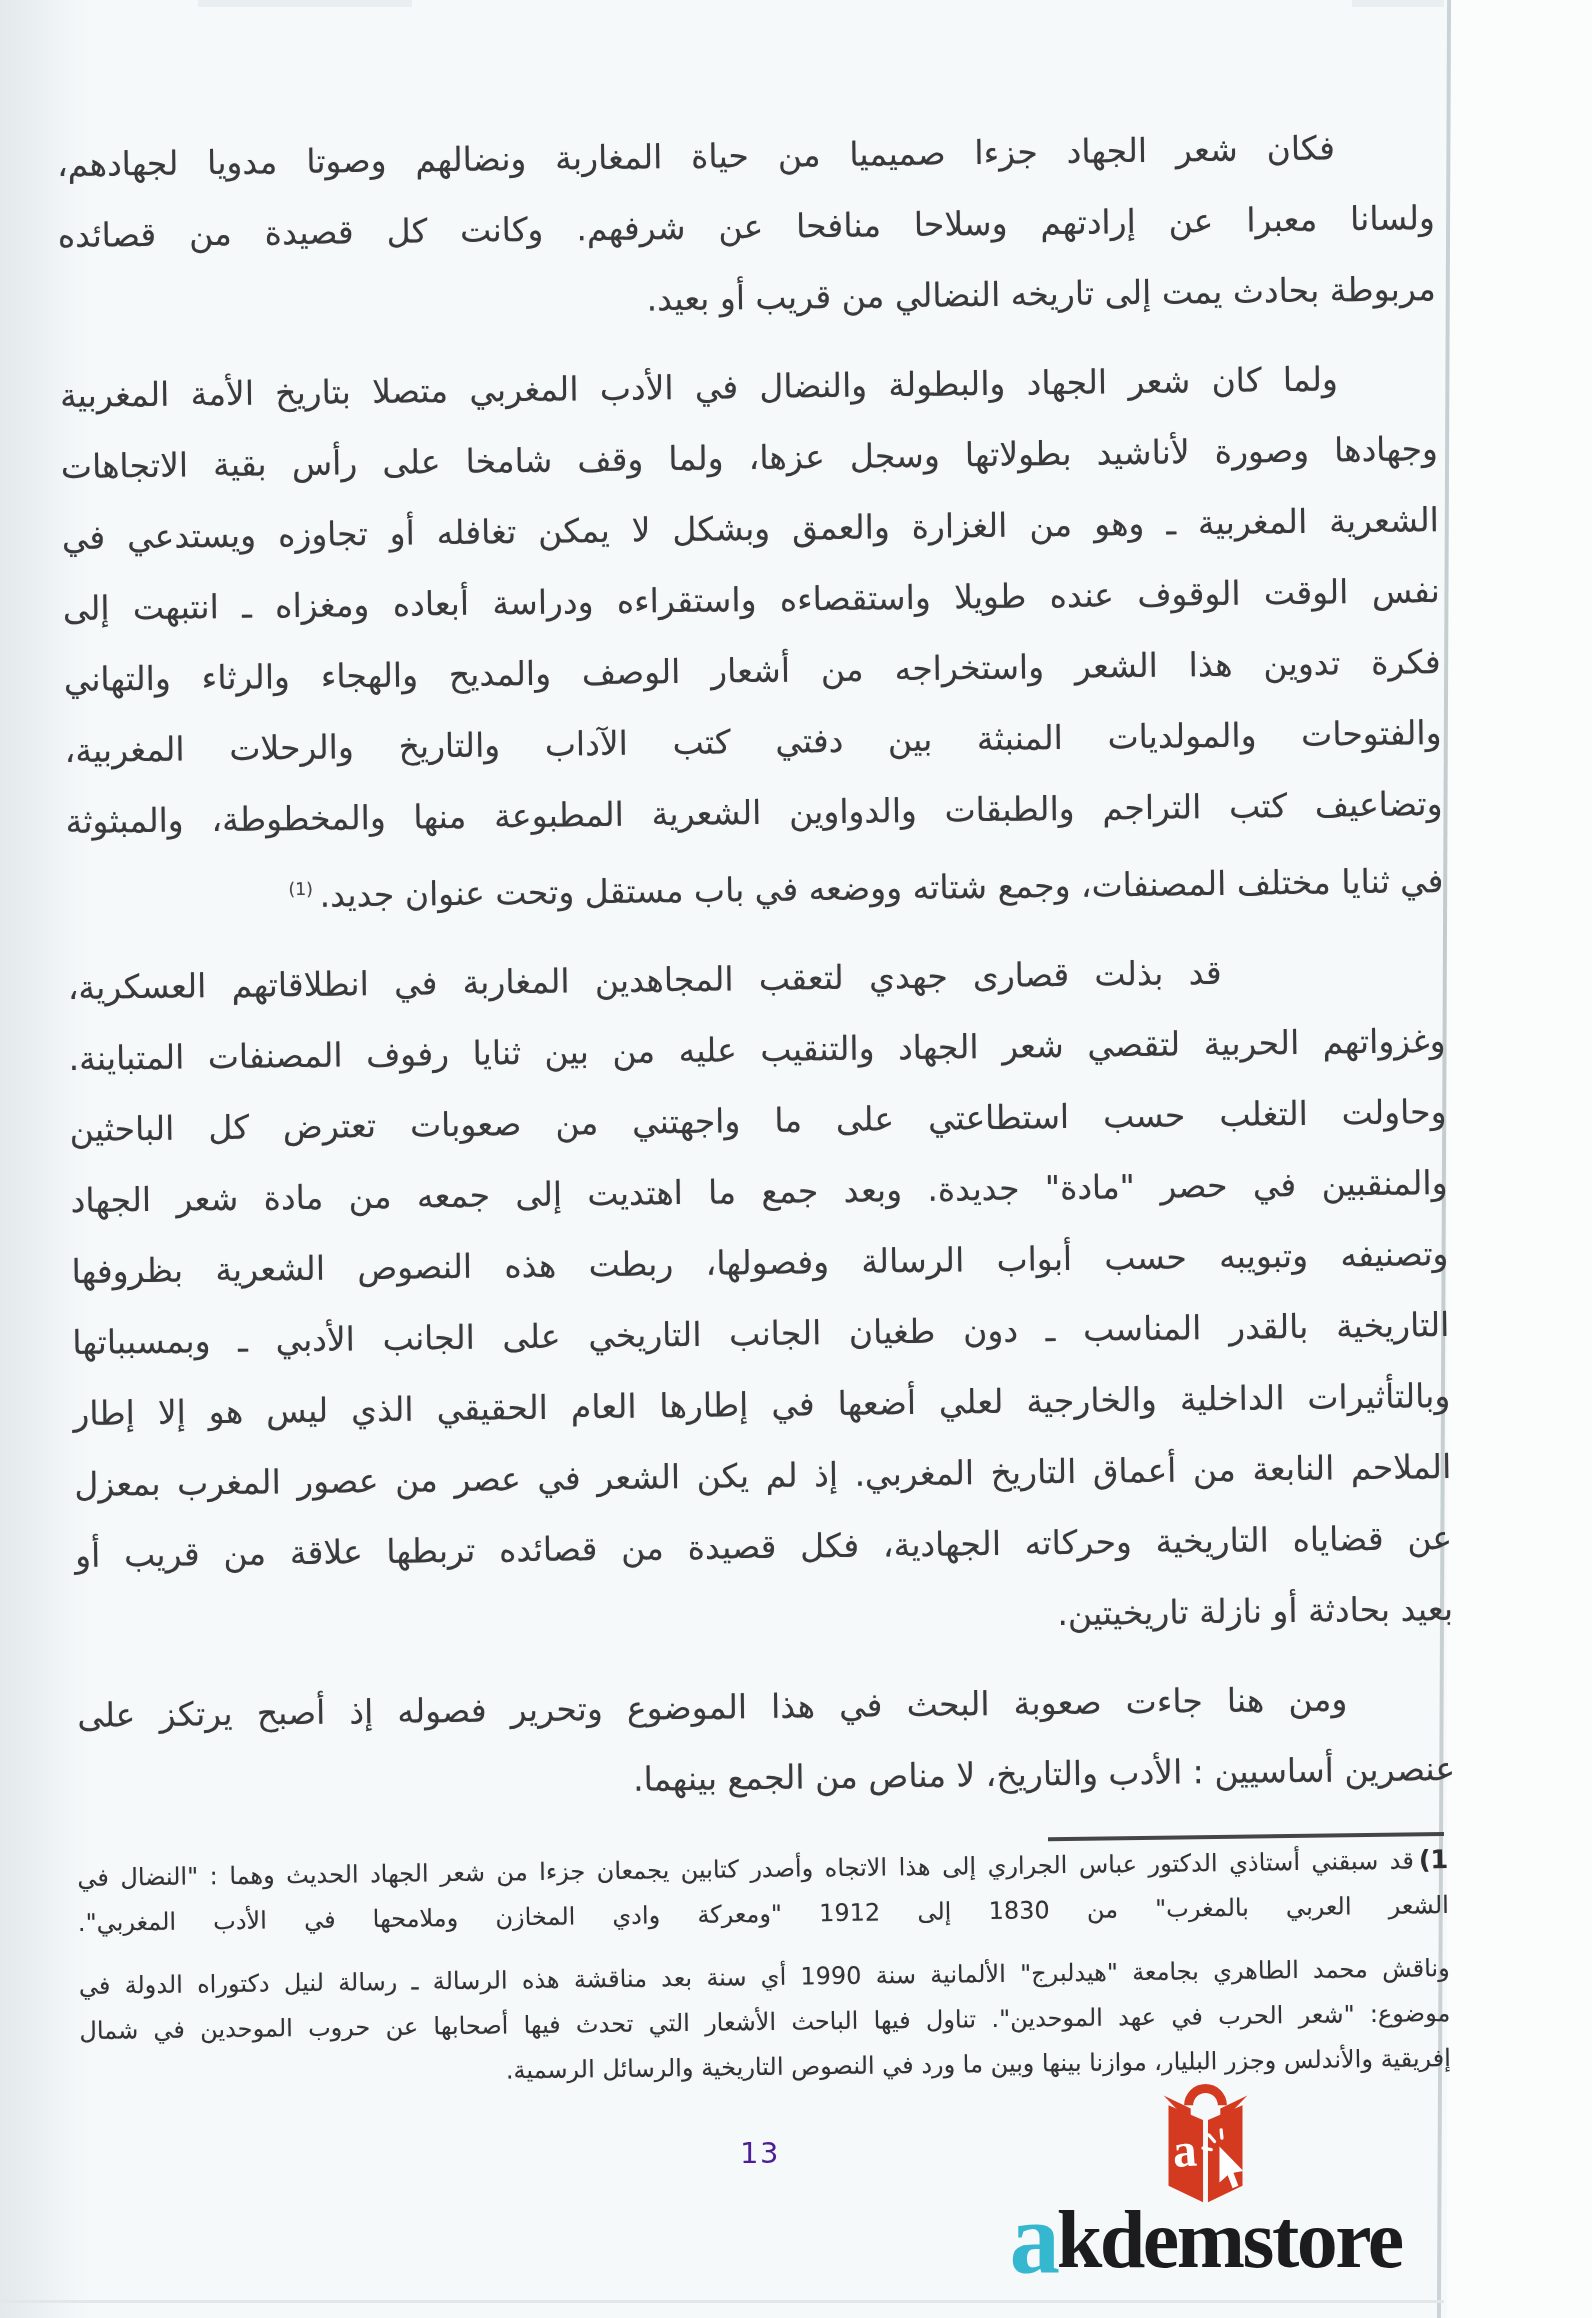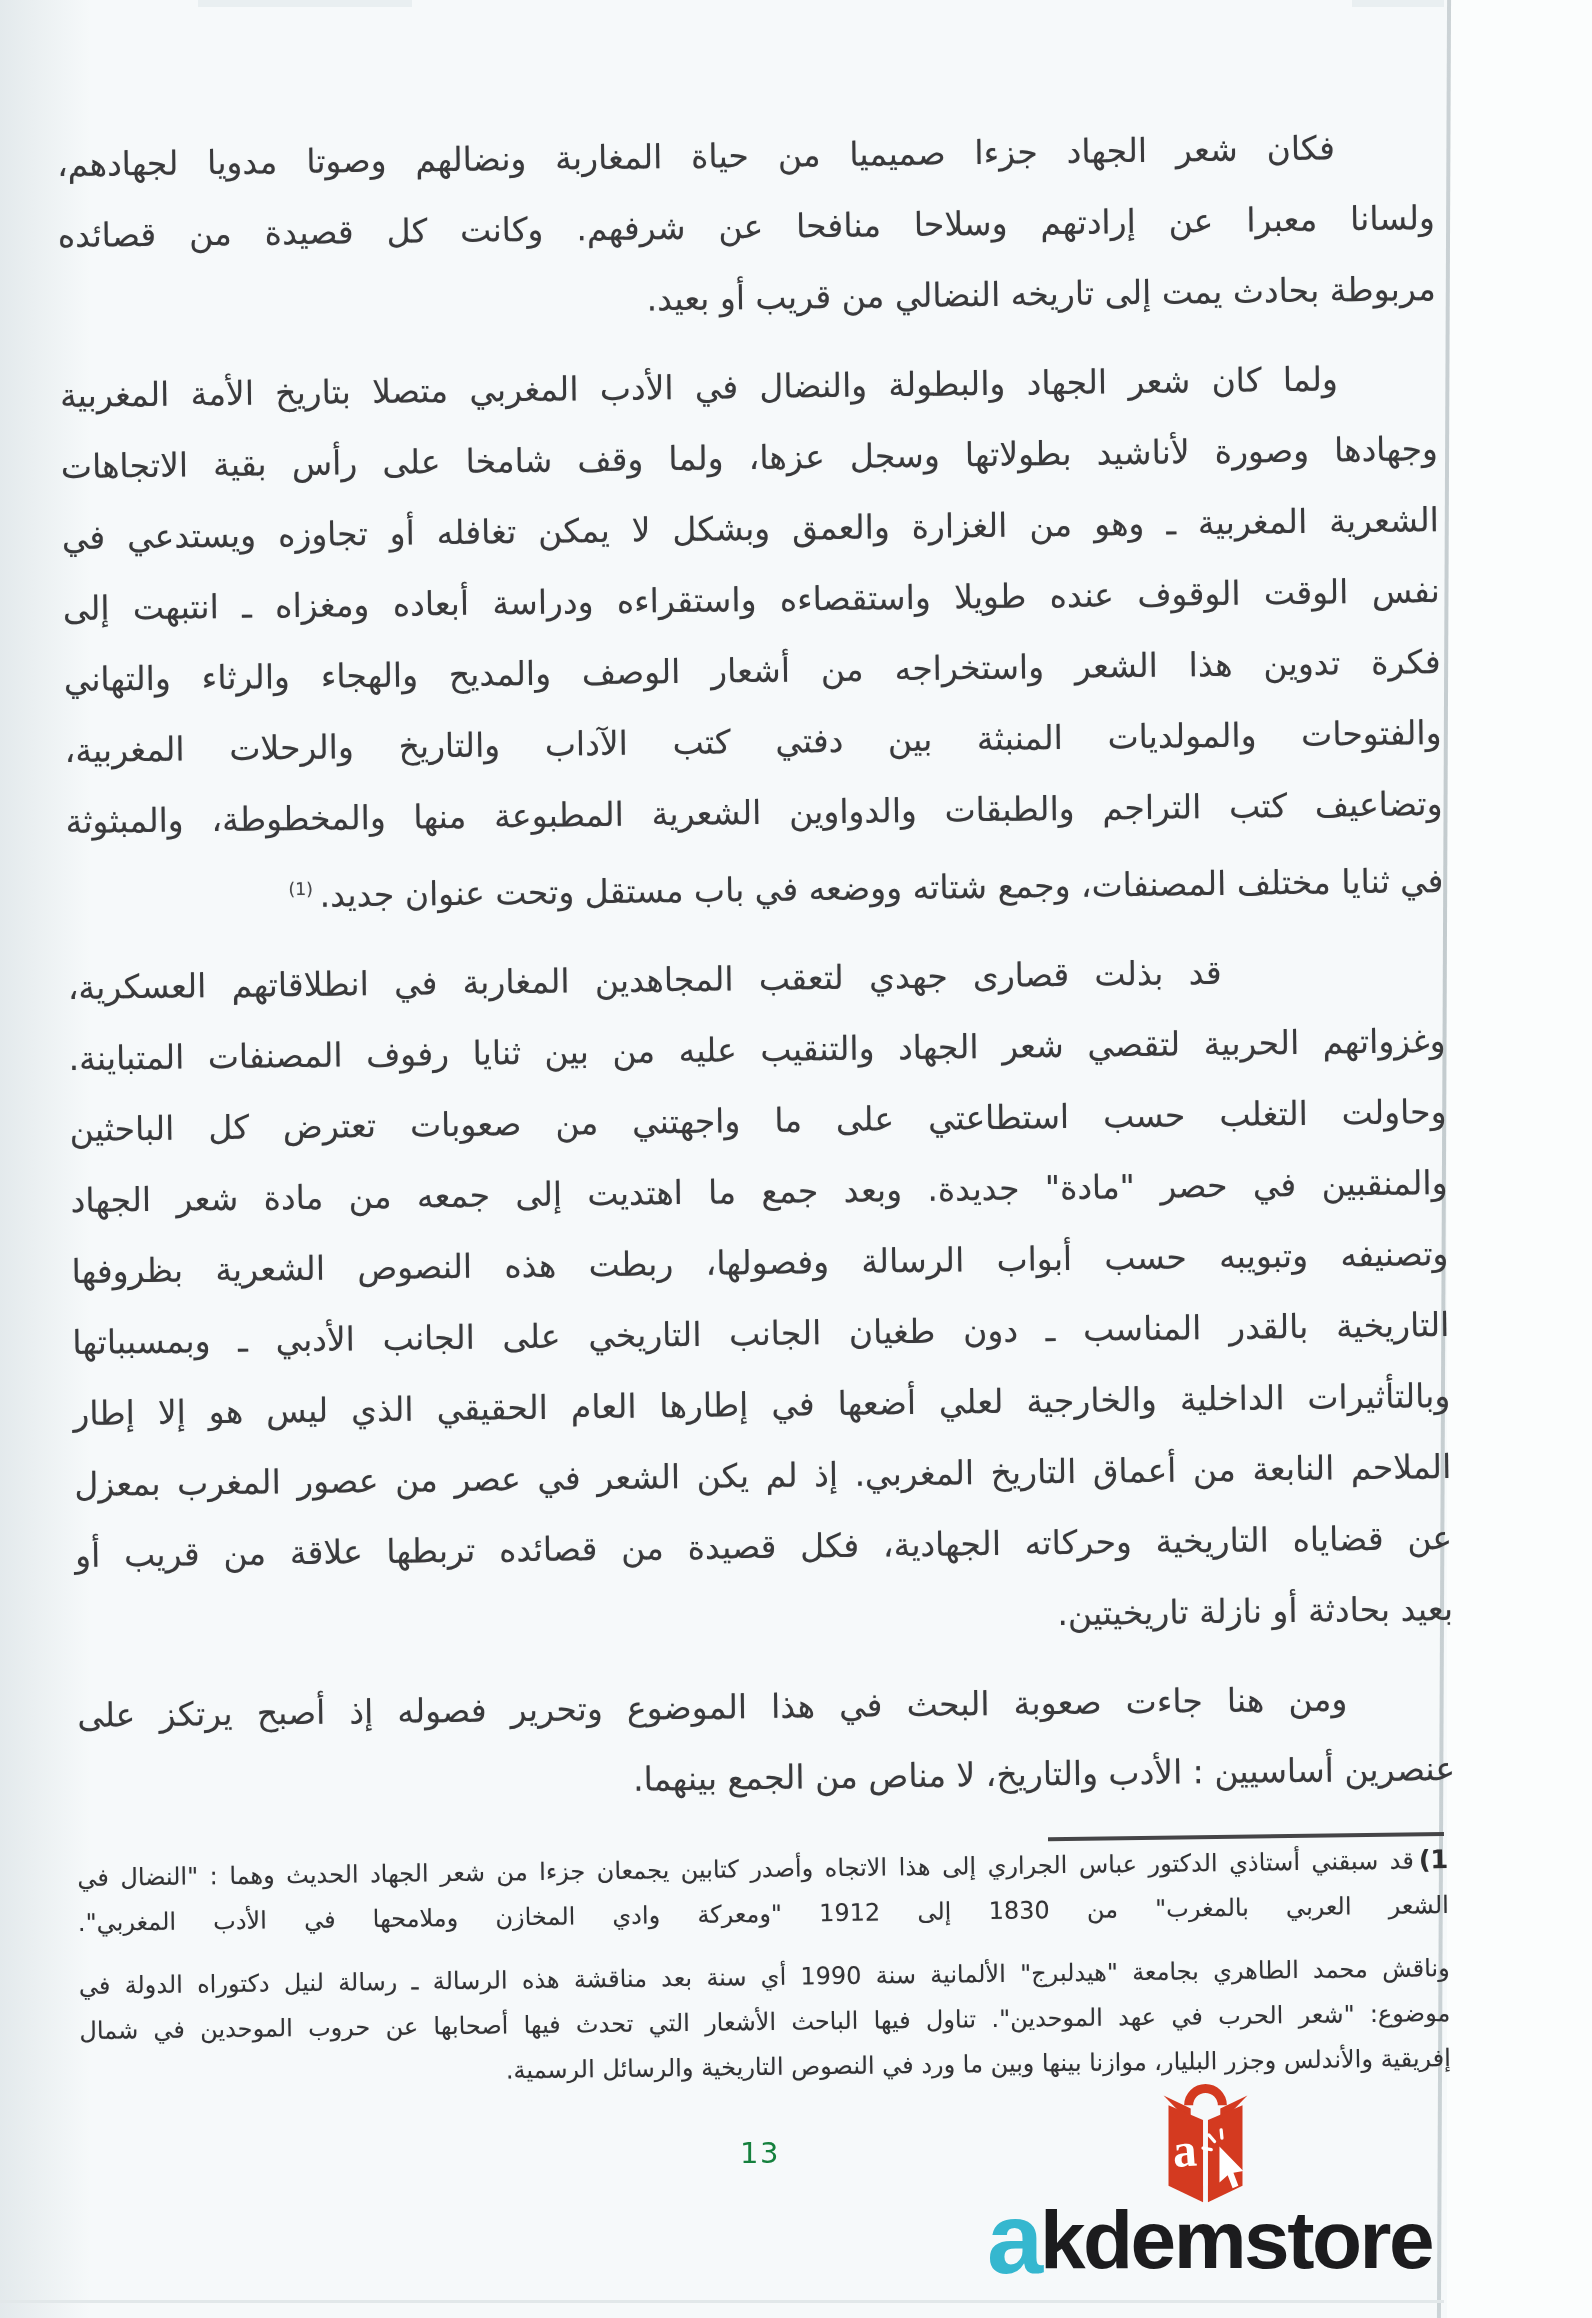--- a/index.html
+++ b/index.html
@@ -67,32 +67,32 @@
   .footnote .line{text-align:justify;text-align-last:justify;}
   .footnote .line.noj{text-align-last:right;}
   .fmark{
     direction:ltr;unicode-bidi:isolate;font-weight:700;font-size:25.6px;
     padding-left:5px;color:#2e2e30;
   }
 
   
   .page-number{
     position:absolute;left:740px;top:2136px;width:58px;
-    font-size:29px;color:#15803d;letter-spacing:1.6px;
+    font-size:29px;color:#4c1d95;letter-spacing:1.6px;
   }
 
   
   .logo{
     position:absolute;left:987px;top:2074px;width:437px;
     text-align:center;line-height:0;
   }
   .logo svg{display:inline-block;}
   .logo-word{
     display:block;margin-top:-5px;
-    font-family:Liberation Sans, sans-serif;
+    font-family:Liberation Serif, serif;
     font-size:82px;line-height:79px;letter-spacing:-2.5px;
     color:#1c1c1e;font-weight:600;white-space:nowrap;
   }
   .logo-word .accent{
     font-size:101px;letter-spacing:-3.3px;vertical-align:-5px;
   }
 </style>
 </head>
 <body>
 

